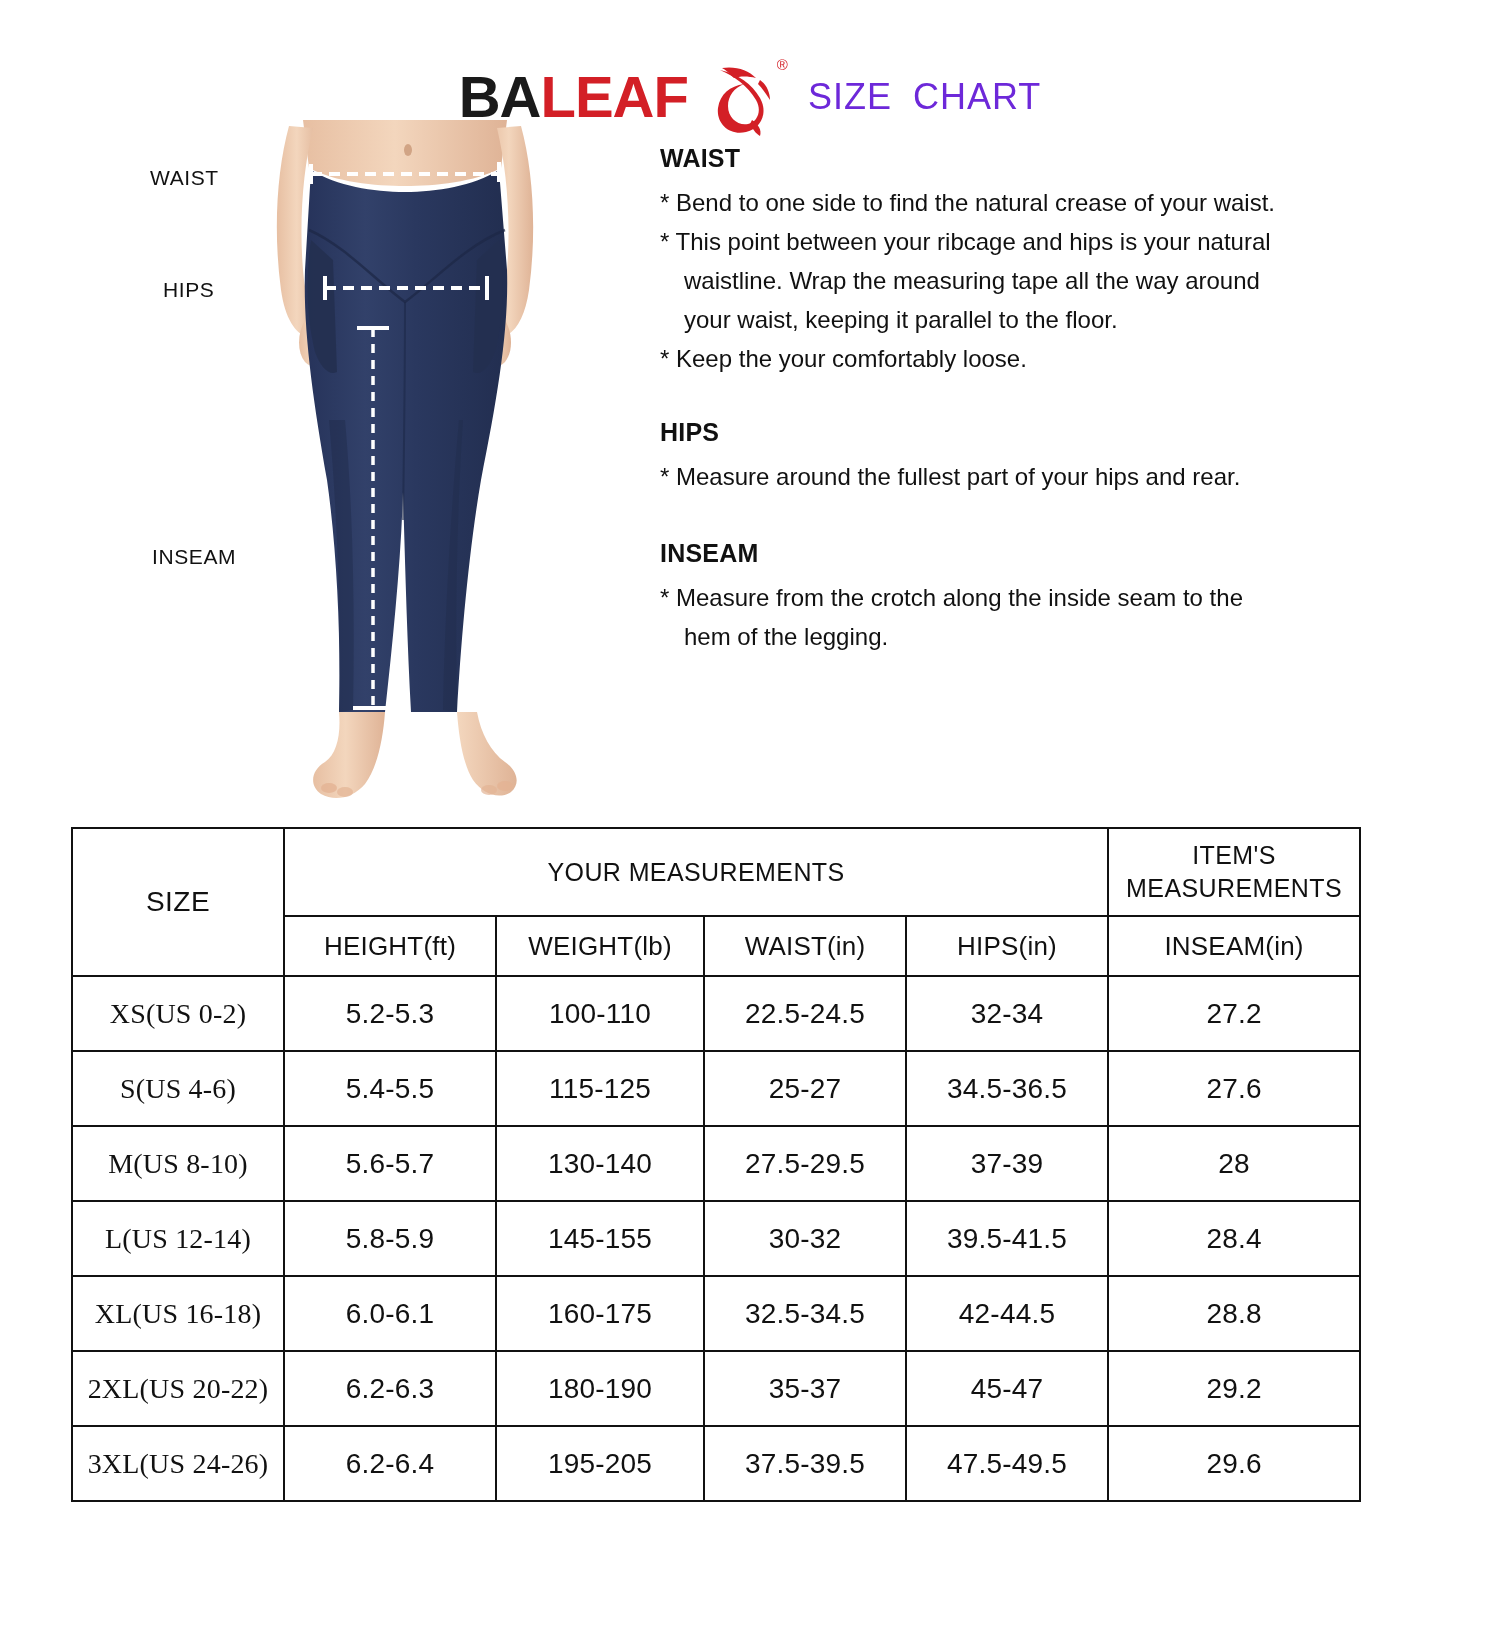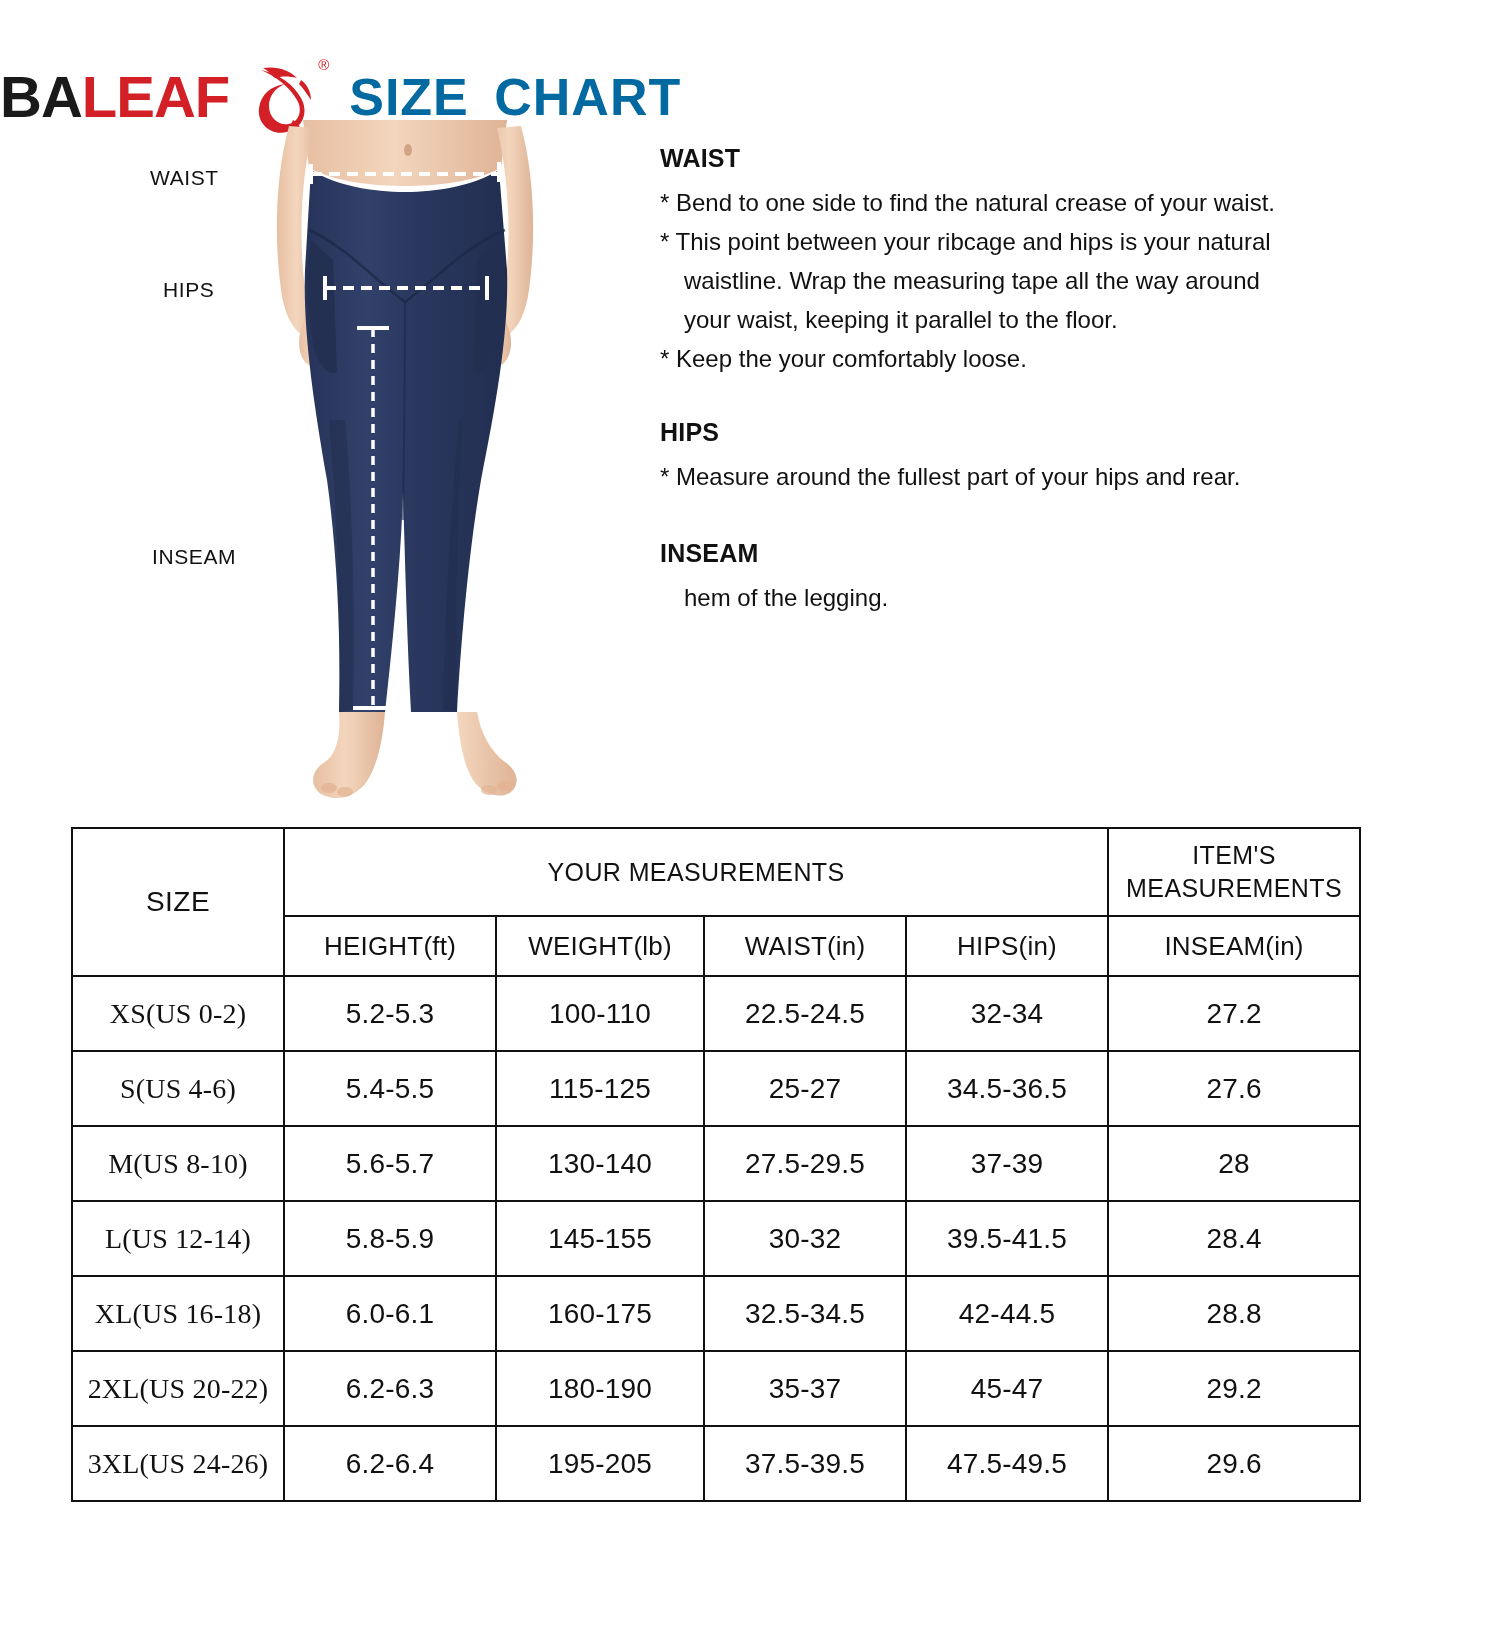--- a/index.html
+++ b/index.html
@@ -11,20 +11,21 @@
     font-family: "Liberation Sans", sans-serif;
     color: #1a1a1a;
     position: relative;
     overflow: hidden;
   }
 
   
   .header {
     display: flex;
     align-items: center;
+    justify-content: center;
     gap: 18px;
     padding-top: 73px;
     height: 120px;
   }
   .logo-word {
     font-size: 58px;
     font-weight: 700;
     letter-spacing: -1px;
     line-height: 1;
     font-family: "Liberation Sans", sans-serif;
@@ -42,23 +43,23 @@
   .logo-mark svg { display: block; }
   .reg-mark {
     position: absolute;
     top: 2px;
     right: -2px;
     font-size: 15px;
     color: #d31f26;
     font-family: "Liberation Sans", sans-serif;
   }
   .chart-title {
-    font-size: 52px;
-    font-weight: 700;
-    color: #0369a1;
+    font-size: 36px;
+    font-weight: 400;
+    color: #6d28d9;
     letter-spacing: 1px;
     word-spacing: 10px;
     line-height: 1;
   }
 
   
   .top-area {
     display: flex;
     position: relative;
     height: 690px;
@@ -289,20 +290,21 @@
 
     <div class="info-block">
       <div class="info-head">HIPS</div>
       <div class="info-line">* Measure around the fullest part of your hips and rear.</div>
     </div>
 
     <div class="gap-md"></div>
 
     <div class="info-block">
       <div class="info-head">INSEAM</div>
+      <div class="info-line">* Measure from the crotch along the inside seam to the</div>
       <div class="info-line indent">hem of the legging.</div>
     </div>
 
   </div>
 </div>
 
 <div class="table-wrap">
   <table class="size-table">
     <colgroup>
       <col style="width:212px">

